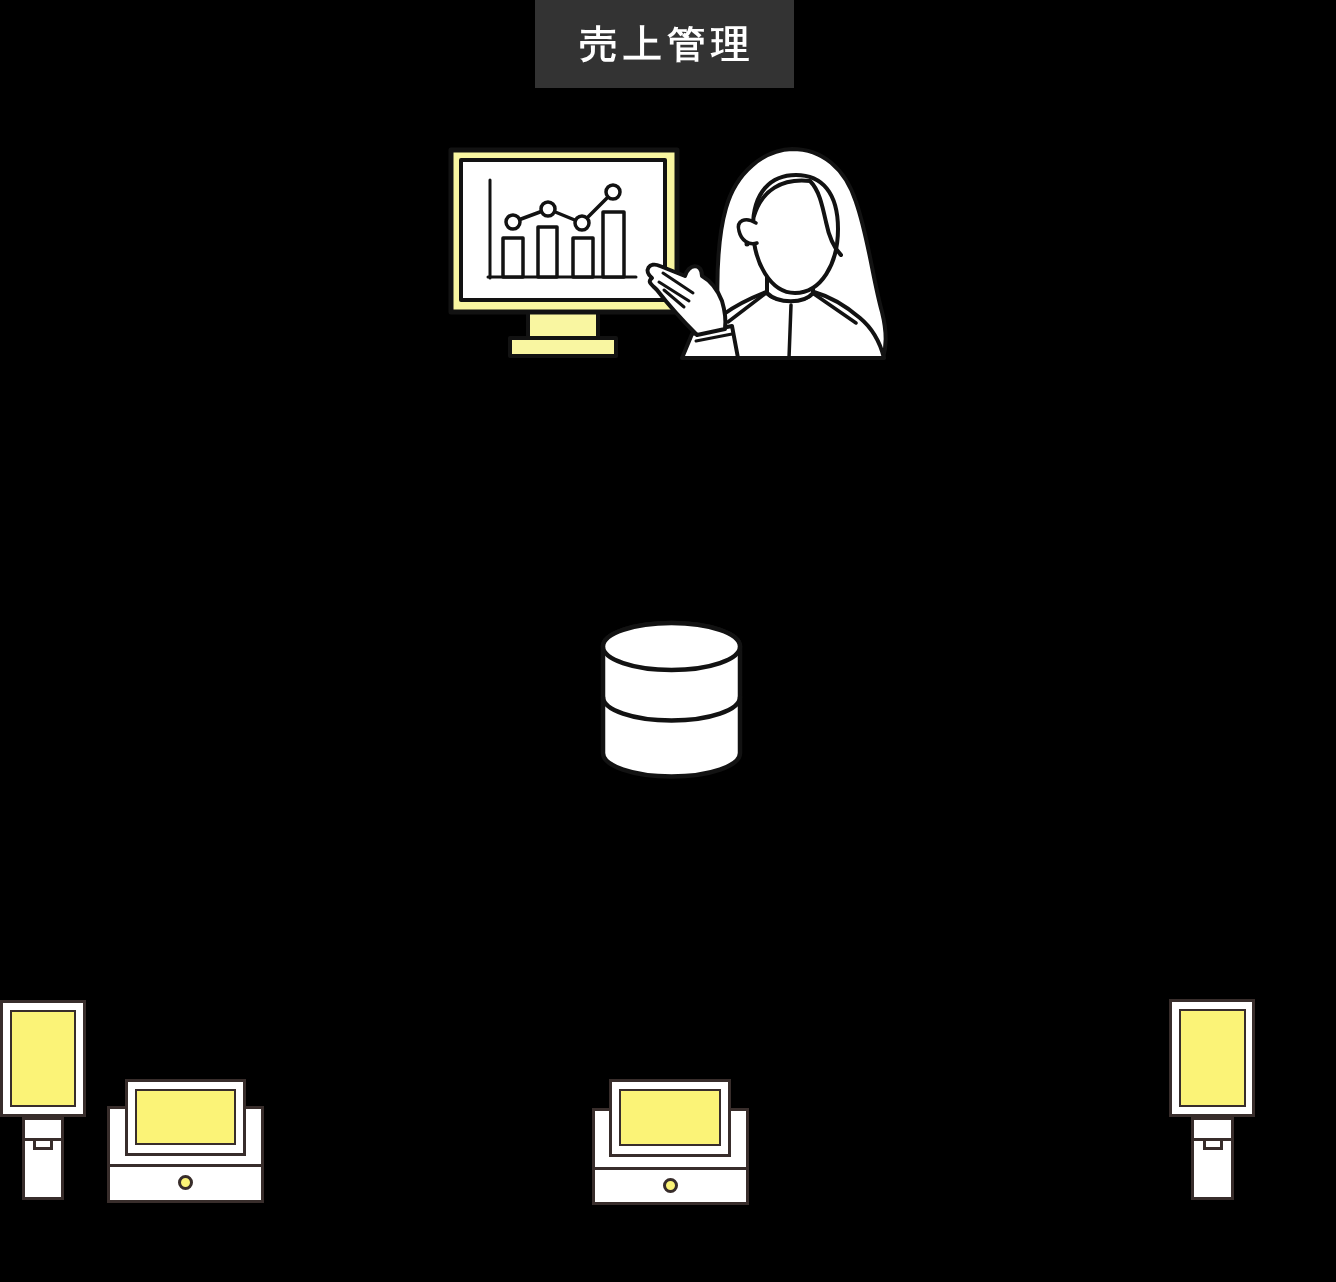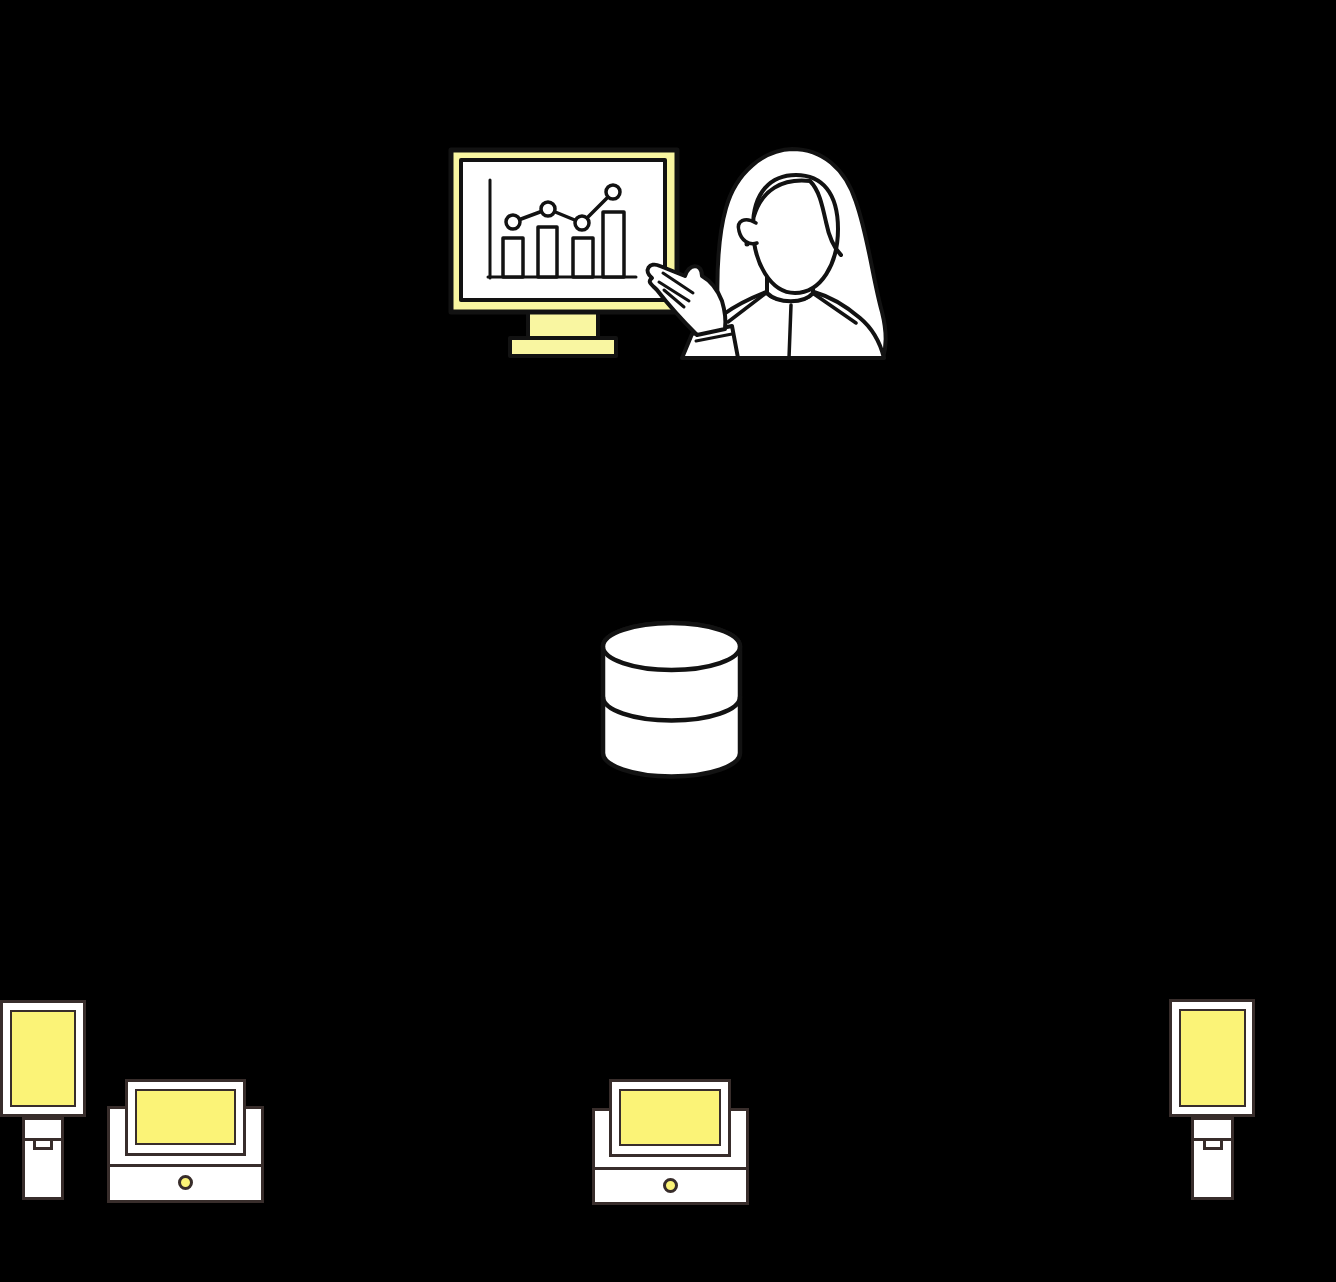--- a/index.html
+++ b/index.html
@@ -33,20 +33,23 @@
   .dev-screen{ background:var(--c-device_yellow,#fbf377); border:2px solid var(--c-device_outline,#382d2b); }
   .dev-line  { background:var(--c-device_outline,#382d2b); }
   .dev-btn   { background:var(--c-device_yellow,#fbf377); border:3px solid var(--c-device_outline,#382d2b); border-radius:50%; }
   .dev-notch { background:var(--c-fill_white,#fff); border:3px solid var(--c-device_outline,#382d2b); border-top:none; }
 </style>
 </head>
 <body>
 
 <div class="canvas">
 
+  <div class="abs title-box">
+    <span>売上管理</span>
+  </div>
 
   <svg class="abs" style="left:430px; top:130px;" width="470" height="232" viewBox="0 0 470 232" aria-label="presenter-with-sales-chart-monitor">
 
     <rect class="y rj" x="98" y="180" width="70" height="28" stroke-width="4"></rect>
     <rect class="y rj" x="80" y="208" width="106" height="18" stroke-width="4"></rect>
 
     <rect class="y rj" x="21" y="20" width="226" height="162" stroke-width="5"></rect>
     <rect class="w rj" x="31" y="30" width="204" height="140" stroke-width="4"></rect>
 
     <path class="ln rj" stroke-width="3" d="M 60,50 L 60,148 M 58,147 L 206,147"></path>

